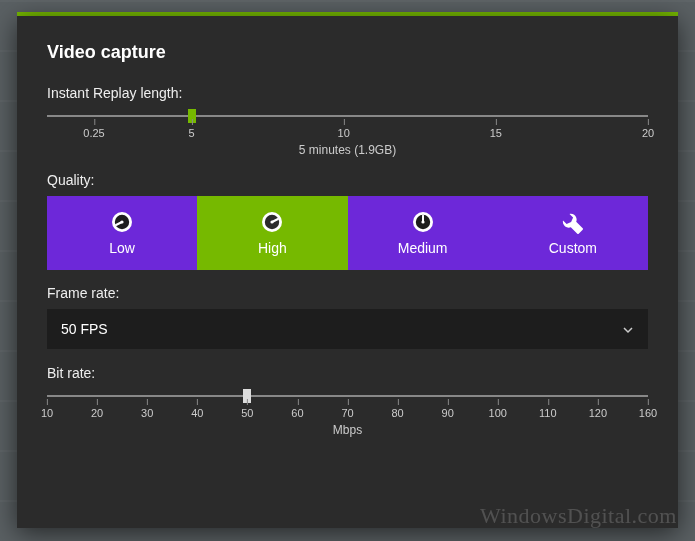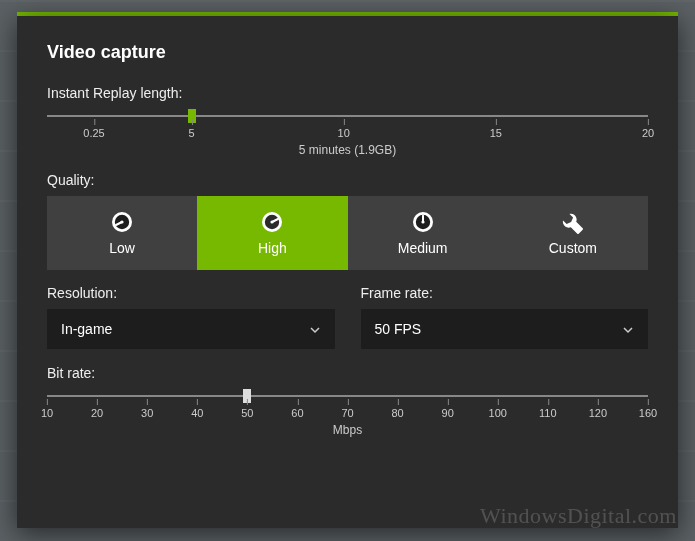--- a/index.html
+++ b/index.html
@@ -66,21 +66,21 @@
 .slider-caption {
   text-align: center; font-size: 12px; color: #ccc; margin-top: 2px;
 }
 
 
 .quality-row {
   display: flex; gap: 0; margin-top: 8px;
 }
 .qbtn {
   flex: 1; height: 74px;
-  background: #404040;
+  background: #6d28d9;
   display: flex; flex-direction: column;
   align-items: center; justify-content: center;
   gap: 6px; cursor: pointer;
   font-size: 14px;
 }
 .qbtn.selected { background: #76b900; }
 .qbtn .ico { width: 24px; height: 24px; }
 
 
 .row2 {
@@ -167,31 +167,20 @@
         <div class="qbtn" style="color: rgb(29, 29, 29);">
           <span class="ico"><svg viewBox="0 0 24 24">
               <path fill="#fff" d="M21.7 18.3l-6.5-6.5c.5-1.2.6-2.6.1-4C14.4 5 11.4 3.3 8.5 4l3.6 3.6-2 4.5-4.5 2L2 10.5c-.7 2.9 1 5.9 3.8 6.8 1.4.5 2.8.4 4-.1l6.5 6.5c.4.4 1 .4 1.4 0l4-4c.4-.4.4-1 0-1.4z"></path>
             </svg></span>
           <span style="color: rgb(255, 255, 255);">Custom</span>
         </div>
       </div>
   </div>
 
   <div class="row2">
-    <div class="col">
-      <div class="label">Resolution:</div>
-      <div class="dropdown">
-        <span>In-game</span>
-        <span class="chev">
-          <svg viewBox="0 0 12 12">
-              <path d="M2 4 L6 8 L10 4" stroke="#ccc" stroke-width="1.5" fill="none"></path>
-            </svg>
-        </span>
-      </div>
-    </div>
     <div class="col">
       <div class="label">Frame rate:</div>
       <div class="dropdown">
         <span>50 FPS</span>
         <span class="chev">
           <svg viewBox="0 0 12 12">
               <path d="M2 4 L6 8 L10 4" stroke="#ccc" stroke-width="1.5" fill="none"></path>
             </svg>
         </span>
       </div>

